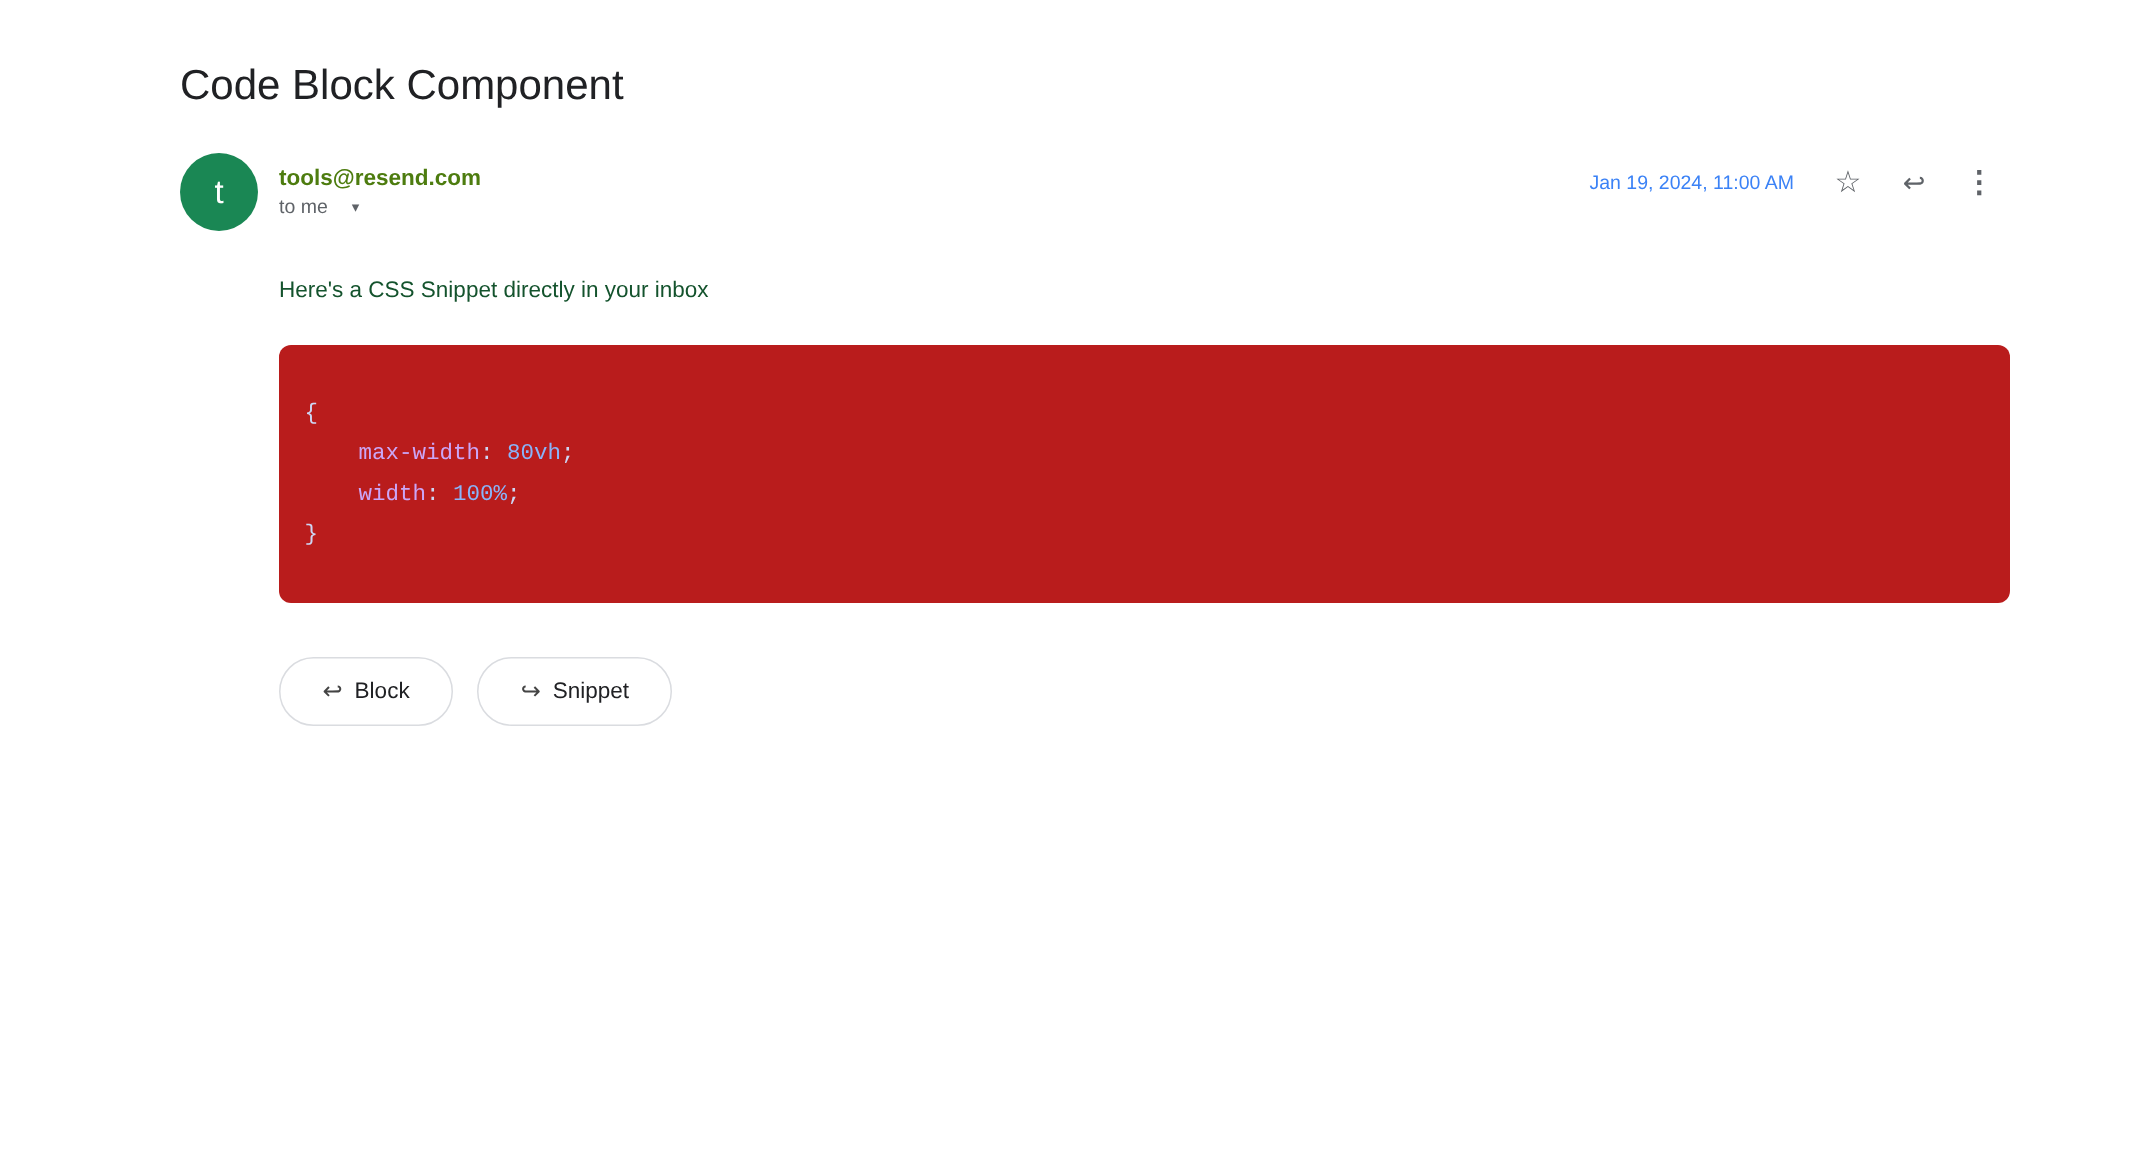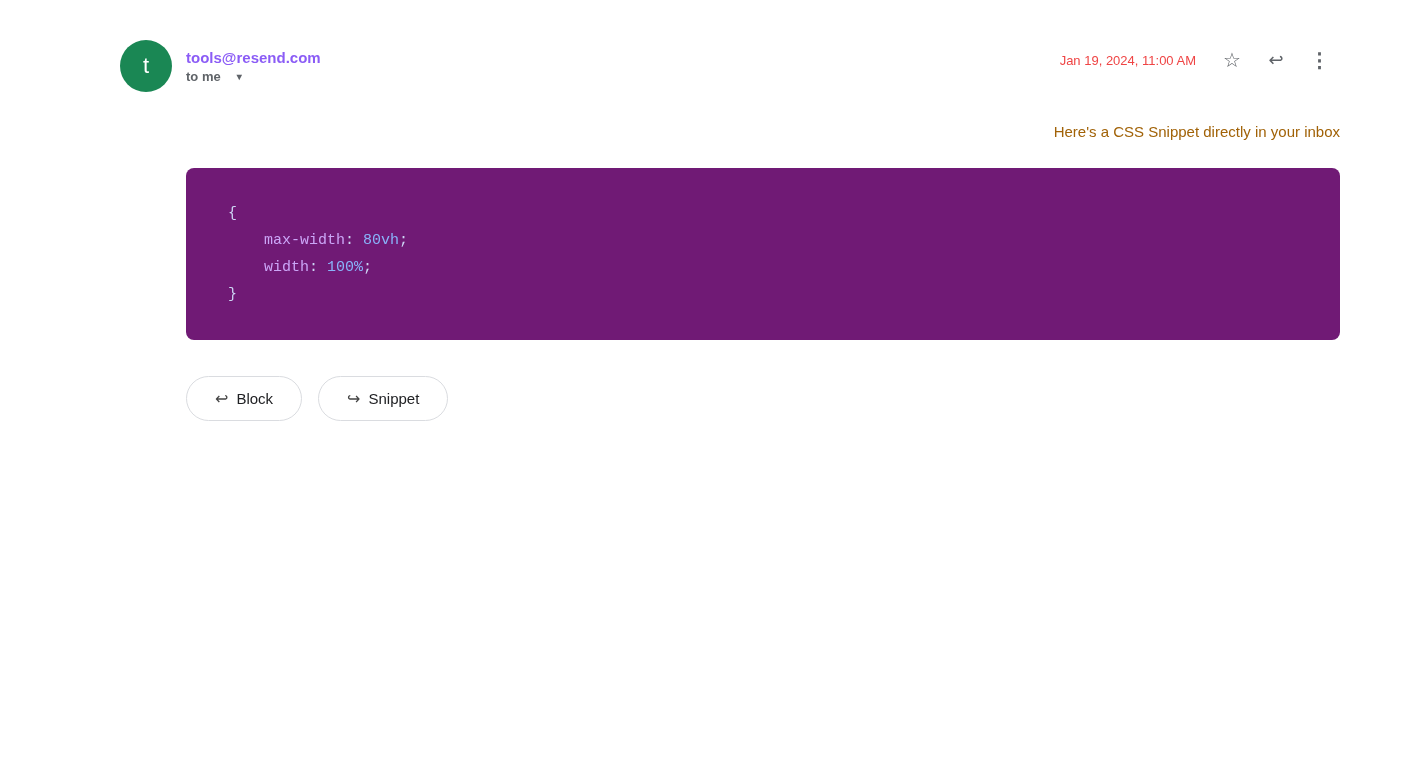--- a/index.html
+++ b/index.html
@@ -59,47 +59,46 @@
 
     .sender-info {
       display: flex;
       flex-direction: column;
       gap: 3px;
     }
 
     .sender-email {
       font-size: 15px;
       font-weight: 600;
-      color: #8b5cf6;
+      color: #4d7c0f;
     }
 
     .sender-to {
       display: flex;
       align-items: center;
       gap: 16px;
       font-size: 13px;
       color: #5f6368;
       cursor: pointer;
-      font-weight: bold;
     }
 
     .chevron-down {
       font-size: 10px;
       color: #5f6368;
     }
 
     .email-meta {
       display: flex;
       align-items: center;
       gap: 16px;
     }
 
     .email-date {
       font-size: 13px;
-      color: #ef4444;
+      color: #3b82f6;
       white-space: nowrap;
     }
 
     .header-actions {
       display: flex;
       align-items: center;
       gap: 4px;
     }
 
     .icon-btn {
@@ -116,30 +115,29 @@
       font-size: 18px;
       transition: background 0.15s;
     }
 
     .email-body {
       margin-left: 66px;
     }
 
     .email-snippet {
       font-size: 15px;
-      color: #a16207;
+      color: #14532d;
       margin-bottom: 24px;
       line-height: 1.6;
-      text-align: right;
     }
 
     .code-block {
-      background-color: #701a75;
+      background-color: #b91c1c;
       border-radius: 8px;
-      padding: 32px 42px;
+      padding: 32px 17px;
       margin-bottom: 36px;
       max-width: 1160px;
     }
 
     .code-block pre {
       font-family: 'Courier New', Courier, monospace;
       font-size: 15px;
       line-height: 1.8;
       color: #cdd6f4;
     }
@@ -205,20 +203,21 @@
       letter-spacing: 1px;
       font-size: 20px;
       font-weight: 700;
     }
   </style>
 </head>
 <body>
 
 <div class="email-container">
 
+  <h1 class="email-subject">Code Block Component</h1>
 
   <div class="email-header">
 
     <div class="sender-section">
       <div class="avatar">t</div>
 
       <div class="sender-info">
         <span class="sender-email">tools@resend.com</span>
         <div class="sender-to">
           <span>to me</span>

